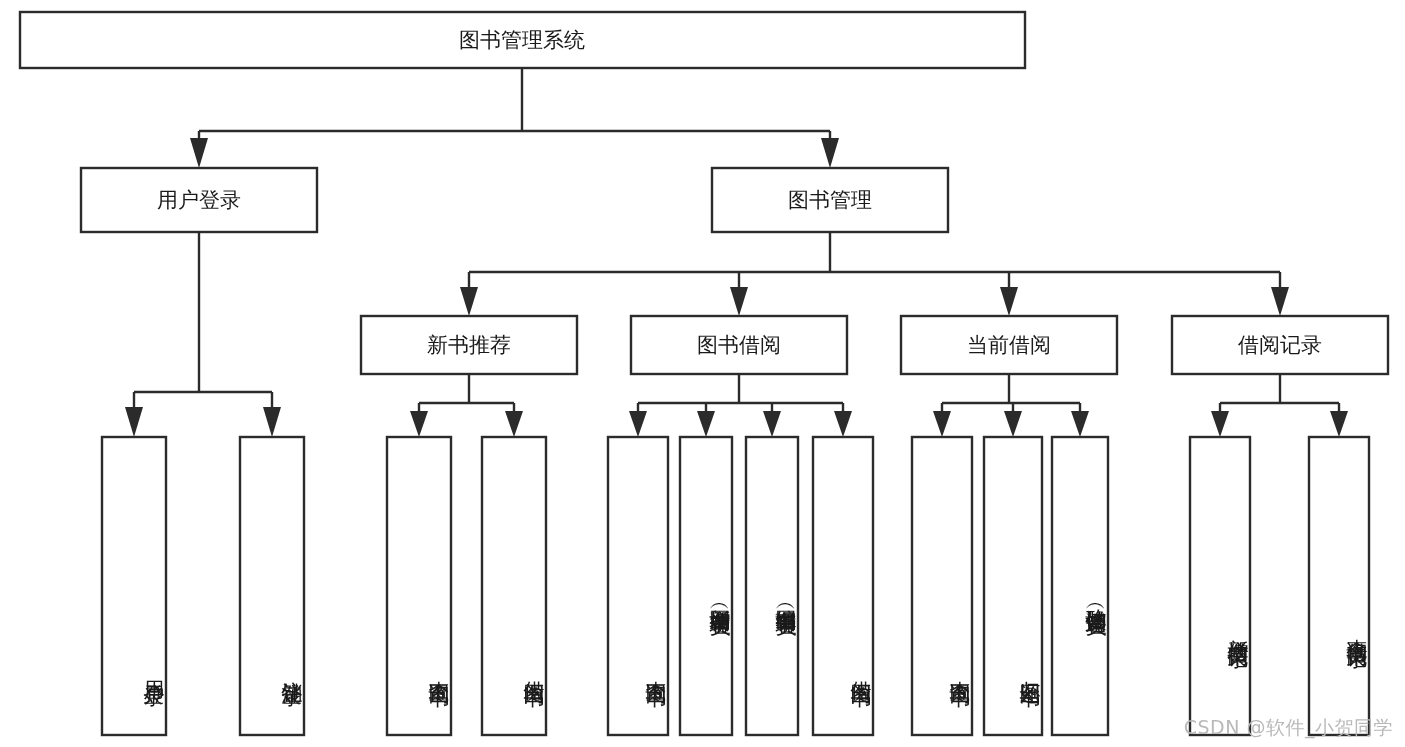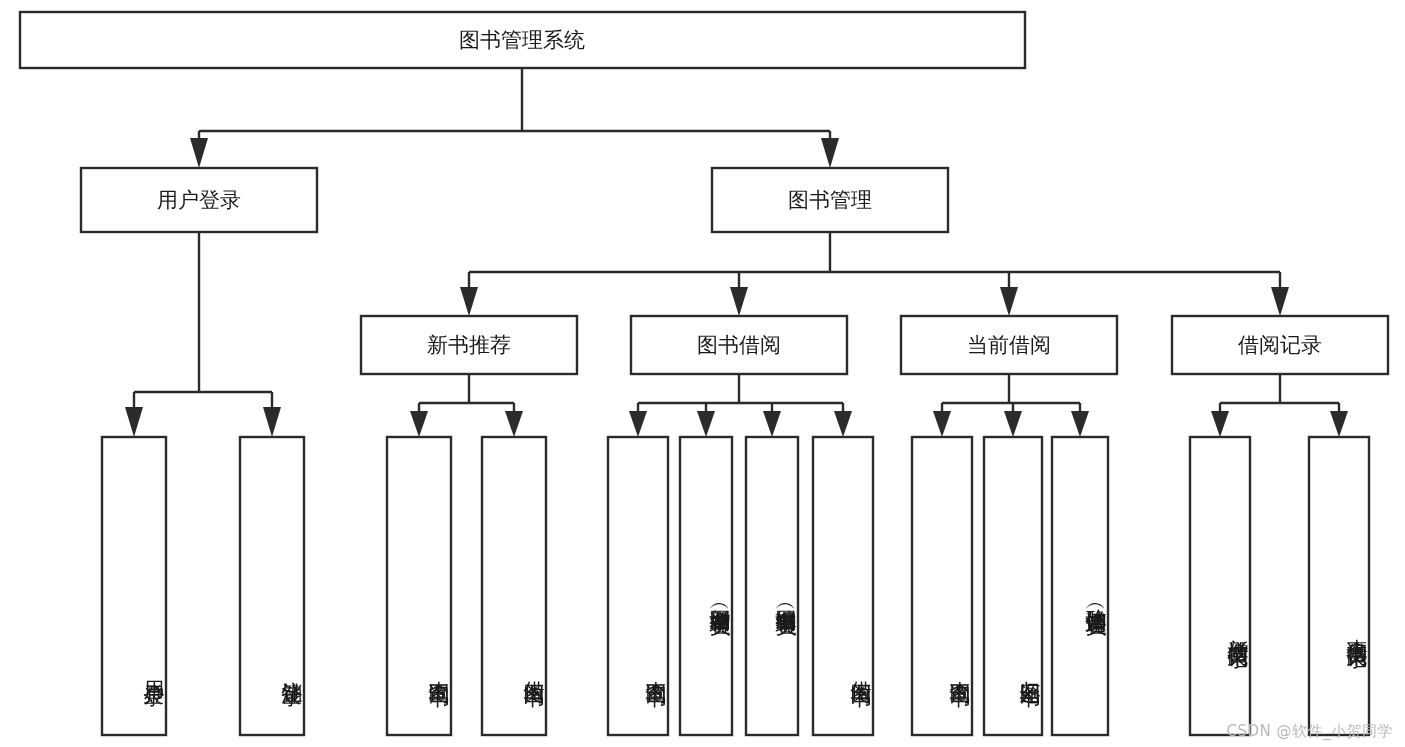--- a/index.html
+++ b/index.html
@@ -61,21 +61,21 @@
     display: flex;
     align-items: flex-start;
     justify-content: center;
     pointer-events: none;
   }
   .watermark {
     position: absolute;
     right: 12px;
     bottom: 6px;
     font-family: "DejaVu Sans", "Liberation Sans", sans-serif;
-    font-size: 15px;
+    font-size: 19px;
     color: #b9b9b9;
     white-space: nowrap;
     letter-spacing: 0.5px;
   }
 </style>
 </head>
 <body>
 
 <div id="diagram-root">
 

